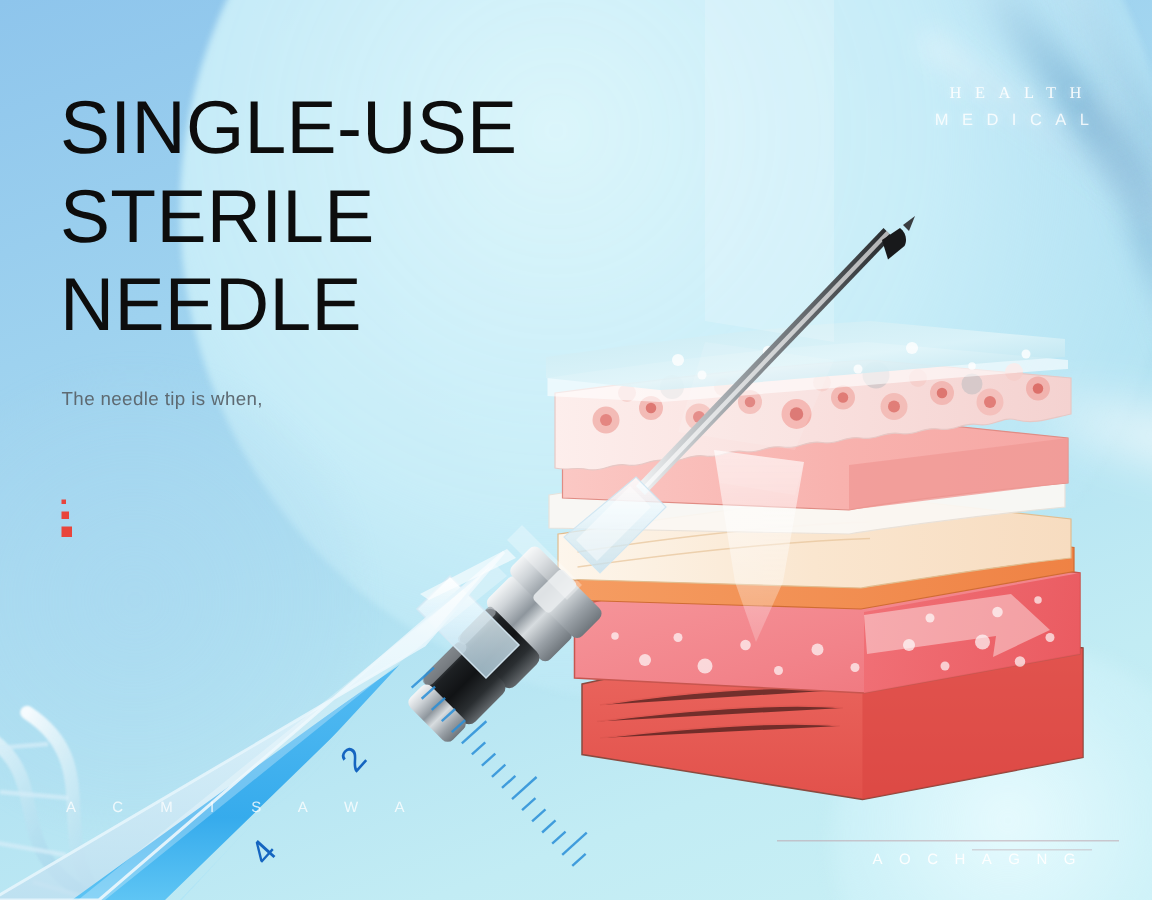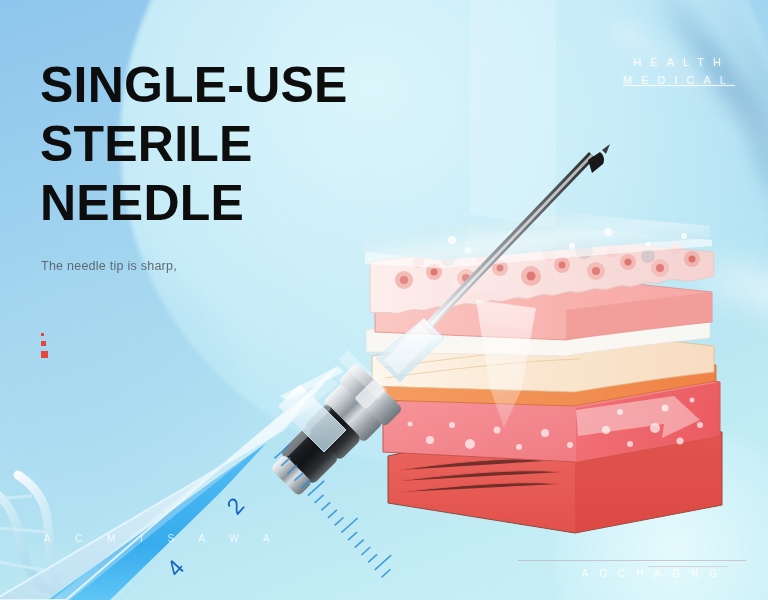--- a/index.html
+++ b/index.html
@@ -32,34 +32,34 @@
   .bb4{left:740px;top:60px;width:210px;height:20px;transform:rotate(70deg);
     background:linear-gradient(90deg,rgba(255,255,255,.2),rgba(120,175,210,.55),rgba(225,244,252,.3));}
   .bbhl{left:700px;top:250px;width:180px;height:46px;transform:rotate(14deg);
     background:radial-gradient(ellipse at 50% 50%, rgba(255,255,255,.75), rgba(255,255,255,0));filter:blur(14px);}
 
   
   .dna{position:absolute;left:-40px;top:470px;width:230px;height:170px;filter:blur(.6px);opacity:.93;}
 
   
   .headline{position:absolute;left:40px;top:56px;color:#0d0d0d;font-size:50px;line-height:59px;
-    font-weight:700;letter-spacing:.2px;white-space:pre-line;}
+    font-weight:400;letter-spacing:.2px;white-space:pre-line;}
   .sub{position:absolute;left:41px;color:#5e6a72;font-size:12.5px;letter-spacing:.25px;}
   .sub1{top:259px;}
   .sub2{top:286px;}
 
   .dots{position:absolute;left:41px;top:333px;display:flex;flex-direction:column;align-items:flex-start;gap:5px;}
   .dots i{display:block;background:#e8453c;}
   .dots i:nth-child(1){width:3px;height:3px;}
   .dots i:nth-child(2){width:5px;height:5px;}
   .dots i:nth-child(3){width:7px;height:7px;}
 
   .wm{position:absolute;color:#fff;font-size:11px;letter-spacing:9px;white-space:nowrap;}
-  .wm-health{right:38px;top:56px;opacity:.92;text-shadow:0 0 4px rgba(255,255,255,.5);}
-  .wm-medical{right:33px;top:74px;opacity:.85;text-shadow:0 0 4px rgba(255,255,255,.5);text-decoration:underline;}
+  .wm-health{right:38px;top:56px;opacity:.92;text-shadow:0 0 4px rgba(255,255,255,.5);font-family:Liberation Serif, serif;}
+  .wm-medical{right:33px;top:74px;opacity:.85;text-shadow:0 0 4px rgba(255,255,255,.5);}
   .wm-left{left:44px;top:533px;font-size:10px;letter-spacing:11px;opacity:.78;}
   .wm-right{right:40px;top:568px;font-size:10px;letter-spacing:11px;opacity:.95;}
   .rule{position:absolute;height:1px;background:rgba(190,160,170,.55);}
   .rule1{right:22px;top:560px;width:228px;}
   .rule2{right:40px;top:566px;width:80px;background:rgba(190,170,178,.45);}
 
   
   #syringe{position:absolute;left:0;top:0;width:768px;height:600px;}
 </style>
 </head>
@@ -365,21 +365,21 @@
       <text x="177" y="578" transform="rotate(-48 177 578)" fill="#1565c0" font-family="Liberation Sans, sans-serif" font-size="23">4</text>
 
       <path d="M330,376 L338,384 L70,600 L52,600 Z" fill="#ffffff" opacity=".28"></path>
     </g>
   </svg>
 
   <h1 class="headline">SINGLE-USE
 STERILE
 NEEDLE</h1>
 
-  <p class="sub sub1">The needle tip is sharp,</p>
+  <p class="sub sub1">The needle tip is when,</p>
 
   <div class="dots">
     <i></i>
     <i></i>
     <i></i>
   </div>
 
   <div class="wm wm-health">HEALTH</div>
   <div class="wm wm-medical">MEDICAL</div>
   <div class="wm wm-left">A C M I S A W A</div>

